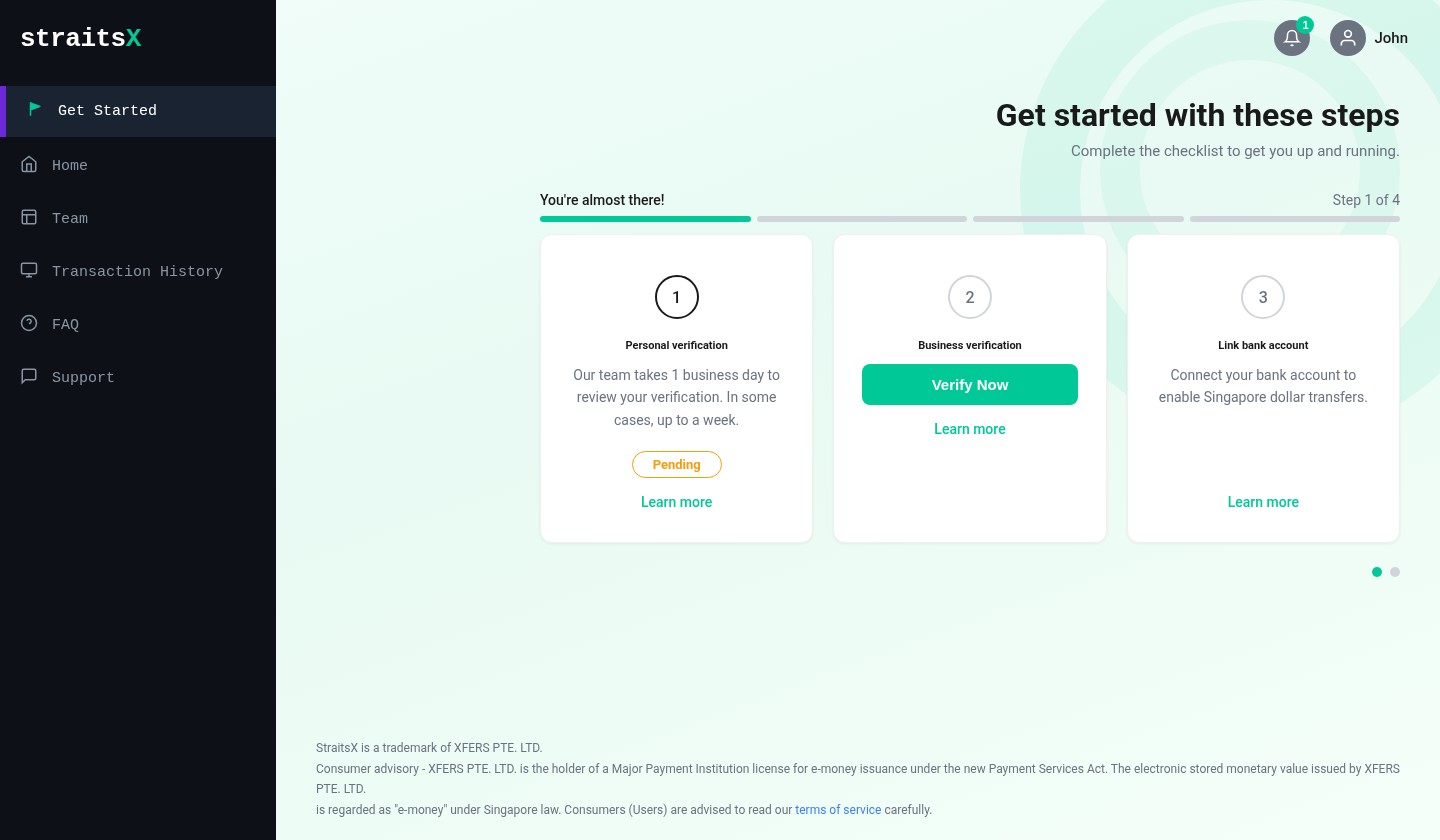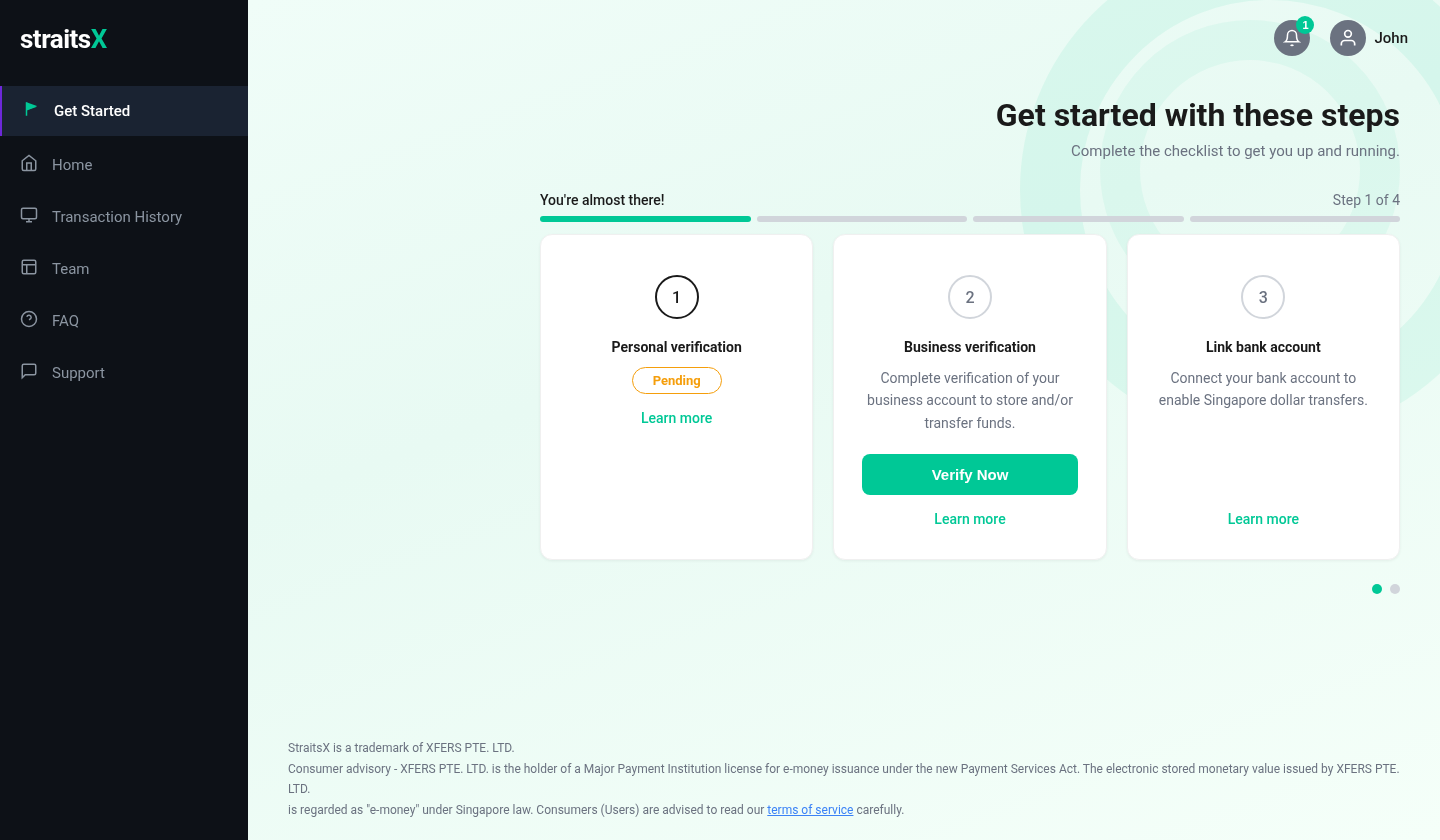--- a/index.html
+++ b/index.html
@@ -1,42 +1,43 @@
 <!DOCTYPE html>
 <html><head>
   <meta charset="utf-8">
   <style>
     * { box-sizing: border-box; margin: 0; padding: 0; }
     body { font-family: -apple-system, BlinkMacSystemFont, 'Segoe UI', Roboto, sans-serif; display: flex; height: 840px; width: 1440px; overflow: hidden; }
 
     
     .sidebar {
-      width: 248px;
+      width: 276px;
       background: #0d1117;
       color: #fff;
       display: flex;
       flex-direction: column;
       flex-shrink: 0;
       height: 840px;
+      font-family: Liberation Mono, monospace;
     }
     .sidebar-logo {
       padding: 24px 20px 32px;
     }
     .logo-text {
       font-size: 26px;
       font-weight: 700;
       color: #fff;
       letter-spacing: -0.5px;
     }
     .logo-x {
       color: #00c896;
     }
     .sidebar-active-item {
       background: #1a2332;
-      border-left: 2px solid #6d28d9;
+      border-left: 6px solid #6d28d9;
       margin: 0 0 4px;
       padding: 14px 20px;
       display: flex;
       align-items: center;
       gap: 14px;
       cursor: pointer;
     }
     .sidebar-active-item .item-icon {
       color: #00c896;
       font-size: 18px;
@@ -253,21 +254,21 @@
       font-size: 16px;
       font-weight: 500;
       color: #6b7280;
       margin-bottom: 20px;
     }
     .step-circle.active {
       border-color: #1a1a1a;
       color: #1a1a1a;
     }
     .card-title {
-      font-size: 14px;
+      font-size: 11px;
       font-weight: 700;
       color: #1a1a1a;
       margin-bottom: 12px;
     }
     .card-description {
       font-size: 14px;
       color: #6b7280;
       line-height: 1.6;
       margin-bottom: 20px;
       flex: 1;
@@ -326,21 +327,20 @@
       position: relative;
       z-index: 1;
     }
     .footer-text {
       font-size: 12px;
       color: #6b7280;
       line-height: 1.7;
     }
     .footer-link {
       color: #3b82f6;
-      text-decoration: underline;
       margin-top: 16px;
     }
   </style>
 </head>
 <body>
 
 <nav class="sidebar">
   <div class="sidebar-logo">
     <span class="logo-text">
       <span>straits</span><span class="logo-x">X</span>
@@ -364,37 +364,37 @@
           <path d="M3 9l9-7 9 7v11a2 2 0 01-2 2H5a2 2 0 01-2-2V9z"></path>
           <polyline points="9 22 9 12 15 12 15 22"></polyline>
         </svg>
     </span>
     <span class="item-label">Home</span>
   </div>
 
   <div class="sidebar-item">
     <span class="item-icon">
       <svg width="18" height="18" viewBox="0 0 24 24" fill="none" stroke="currentColor" stroke-width="2">
+          <rect x="3" y="3" width="18" height="18" rx="2"></rect>
+          <line x1="3" y1="9" x2="21" y2="9"></line>
+          <line x1="9" y1="21" x2="9" y2="9"></line>
+        </svg>
+    </span>
+    <span class="item-label">Team</span>
+  </div>
+
+  <div class="sidebar-item">
+    <span class="item-icon">
+      <svg width="18" height="18" viewBox="0 0 24 24" fill="none" stroke="currentColor" stroke-width="2">
           <rect x="2" y="3" width="20" height="14" rx="2"></rect>
           <line x1="8" y1="21" x2="16" y2="21"></line>
           <line x1="12" y1="17" x2="12" y2="21"></line>
         </svg>
     </span>
     <span class="item-label">Transaction History</span>
-  </div>
-
-  <div class="sidebar-item">
-    <span class="item-icon">
-      <svg width="18" height="18" viewBox="0 0 24 24" fill="none" stroke="currentColor" stroke-width="2">
-          <rect x="3" y="3" width="18" height="18" rx="2"></rect>
-          <line x1="3" y1="9" x2="21" y2="9"></line>
-          <line x1="9" y1="21" x2="9" y2="9"></line>
-        </svg>
-    </span>
-    <span class="item-label">Team</span>
   </div>
 
   <div class="sidebar-item">
     <span class="item-icon">
       <svg width="18" height="18" viewBox="0 0 24 24" fill="none" stroke="currentColor" stroke-width="2">
           <circle cx="12" cy="12" r="10"></circle>
           <path d="M9.09 9a3 3 0 015.83 1c0 2-3 3-3 3"></path>
           <line x1="12" y1="17" x2="12.01" y2="17"></line>
         </svg>
     </span>
@@ -451,30 +451,30 @@
       </div>
     </div>
 
     <div class="cards-container">
 
       <div class="card">
         <div class="step-circle active">
           <span>1</span>
         </div>
         <h3 class="card-title">Personal verification</h3>
+        <p class="card-description">Our team takes 1 business day to review your verification. In some cases, up to a week.</p>
         <div class="pending-badge">Pending</div>
         <a class="learn-more-link">Learn more</a>
       </div>
 
       <div class="card">
         <div class="step-circle">
           <span>2</span>
         </div>
         <h3 class="card-title">Business verification</h3>
-        <p class="card-description">Complete verification of your business account to store and/or transfer funds.</p>
         <button class="verify-btn">Verify Now</button>
         <a class="learn-more-link">Learn more</a>
       </div>
 
       <div class="card">
         <div class="step-circle">
           <span>3</span>
         </div>
         <h3 class="card-title">Link bank account</h3>
         <p class="card-description">Connect your bank account to enable Singapore dollar transfers.</p>

